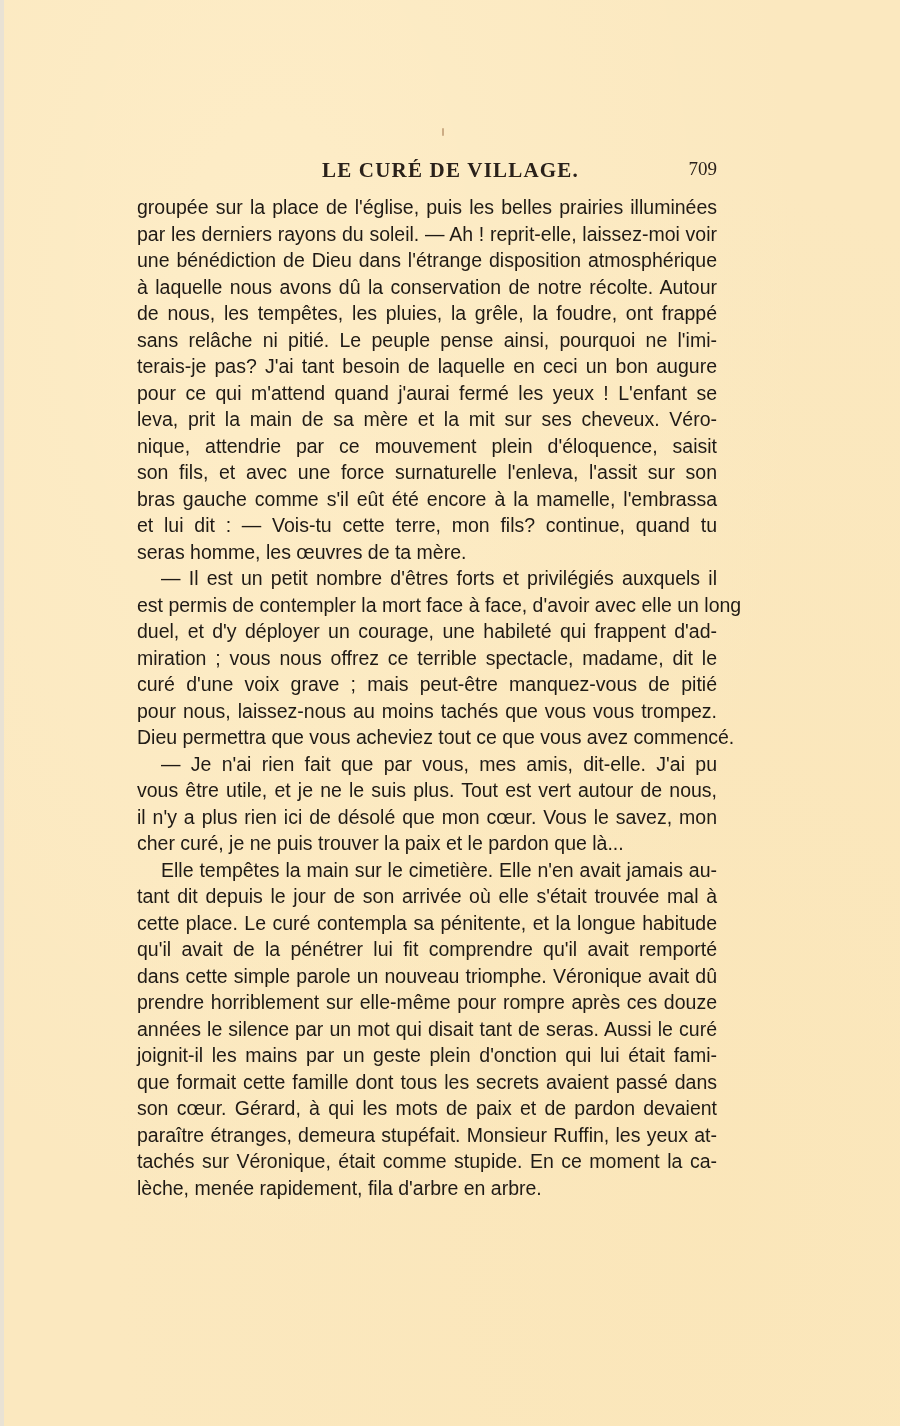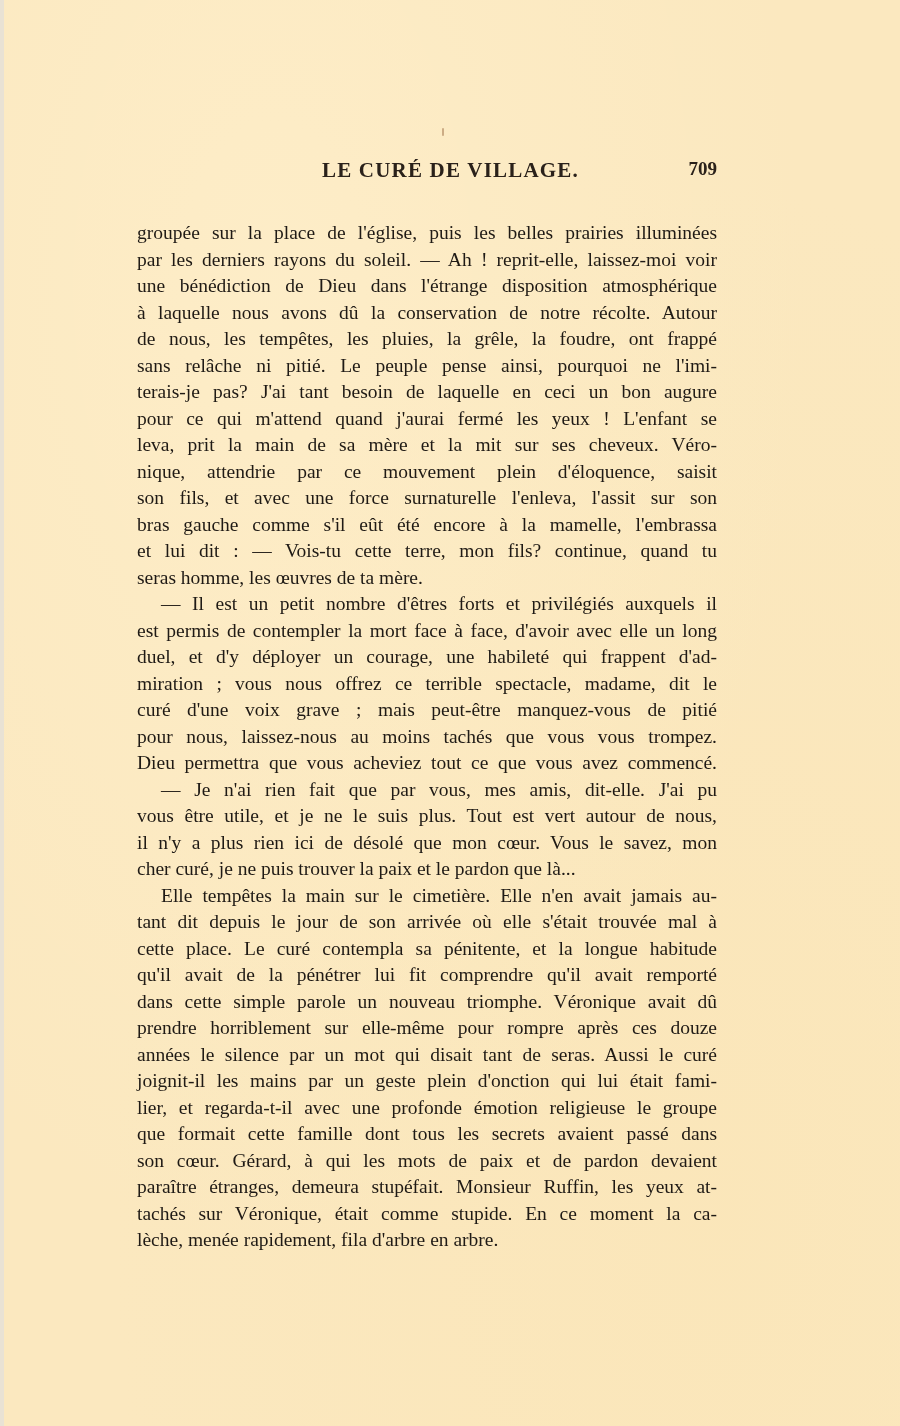--- a/index.html
+++ b/index.html
@@ -41,33 +41,32 @@
       font-size: 21px;
       font-weight: bold;
       letter-spacing: 1.2px;
       font-variant: small-caps;
     }
     .page-number {
       position: absolute;
       right: 0;
       top: 0;
       font-size: 19px;
-      font-weight: bold;
+      font-weight: normal;
     }
     .text-block {
       position: absolute;
       top: 194px;
       left: 133px;
       width: 580px;
-      font-family: Liberation Serif, serif;
+      font-family: Liberation Sans, sans-serif;
       font-size: 19.5px;
       line-height: 26.5px;
       color: #1f1a15;
       font-stretch: condensed;
-      margin-top: 26px;
     }
     .line {
       display: block;
       white-space: nowrap;
       text-align: justify;
       text-align-last: justify;
       height: 26.5px;
       overflow: visible;
     }
     .line.last {
@@ -125,20 +124,19 @@
     <span class="line">il n'y a plus rien ici de désolé que mon cœur. Vous le savez, mon</span>
     <span class="line last">cher curé, je ne puis trouver la paix et le pardon que là...</span>
     <span class="line indent">Elle tempêtes la main sur le cimetière. Elle n'en avait jamais au-</span>
     <span class="line">tant dit depuis le jour de son arrivée où elle s'était trouvée mal à</span>
     <span class="line">cette place. Le curé contempla sa pénitente, et la longue habitude</span>
     <span class="line">qu'il avait de la pénétrer lui fit comprendre qu'il avait remporté</span>
     <span class="line">dans cette simple parole un nouveau triomphe. Véronique avait dû</span>
     <span class="line">prendre horriblement sur elle-même pour rompre après ces douze</span>
     <span class="line">années le silence par un mot qui disait tant de seras. Aussi le curé</span>
     <span class="line">joignit-il les mains par un geste plein d'onction qui lui était fami-</span>
-    <span class="line">lier, et regarda-t-il avec une profonde émotion religieuse le groupe</span>
     <span class="line">que formait cette famille dont tous les secrets avaient passé dans</span>
     <span class="line">son cœur. Gérard, à qui les mots de paix et de pardon devaient</span>
     <span class="line">paraître étranges, demeura stupéfait. Monsieur Ruffin, les yeux at-</span>
     <span class="line">tachés sur Véronique, était comme stupide. En ce moment la ca-</span>
     <span class="line last">lèche, menée rapidement, fila d'arbre en arbre.</span>
   </div>
 </div>
 
 </body></html>

